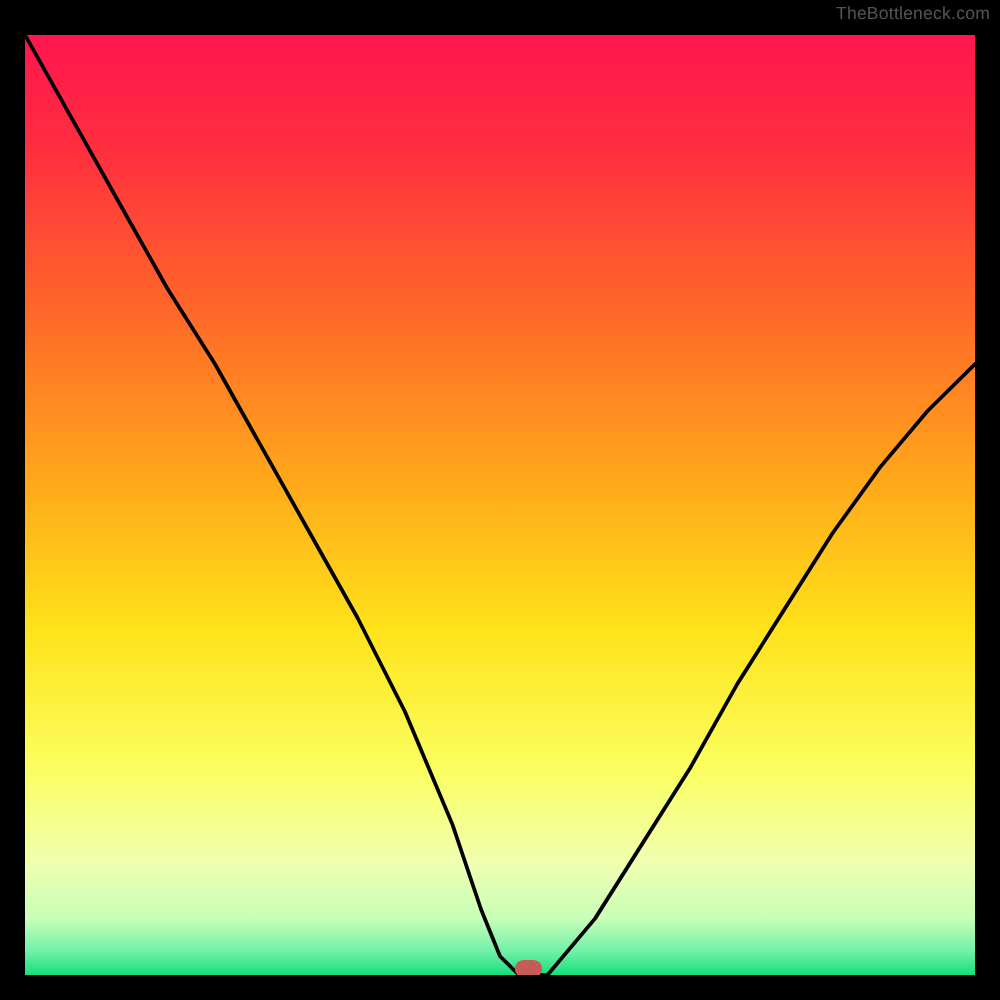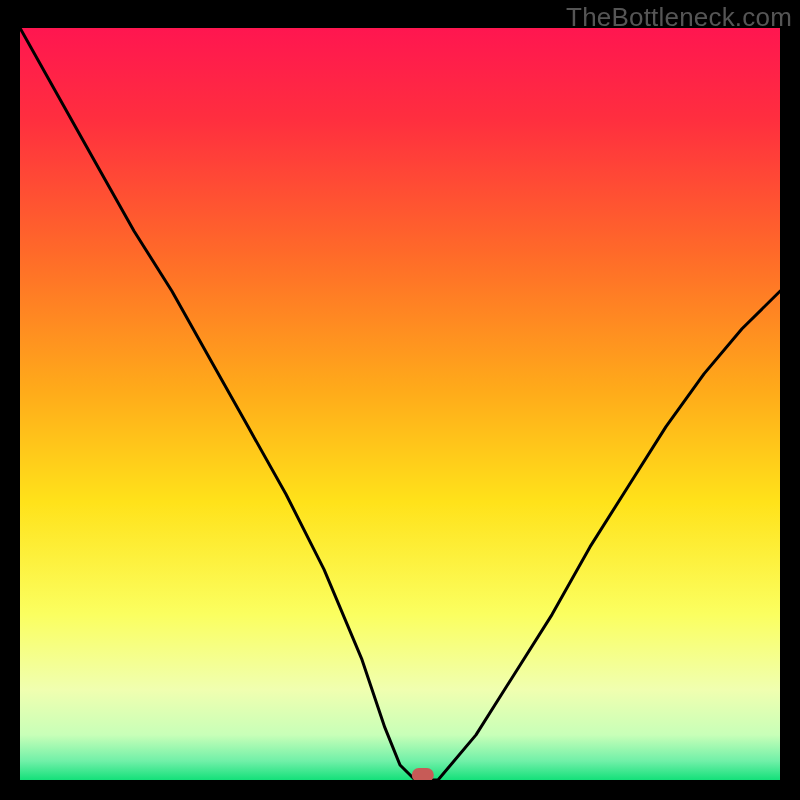--- a/index.html
+++ b/index.html
@@ -15,21 +15,21 @@
     position: relative;
     width: 800px;
     height: 800px;
     background: #000;
   }
   .watermark {
     position: absolute;
     top: 2px;
     right: 8px;
     color: #555;
-    font-size: 26px;
+    font-size: 14px;
     font-weight: 500;
     letter-spacing: 0.2px;
     z-index: 10;
   }
   .plot {
     position: absolute;
     left: 20px;
     top: 28px;
     width: 760px;
     height: 752px;

